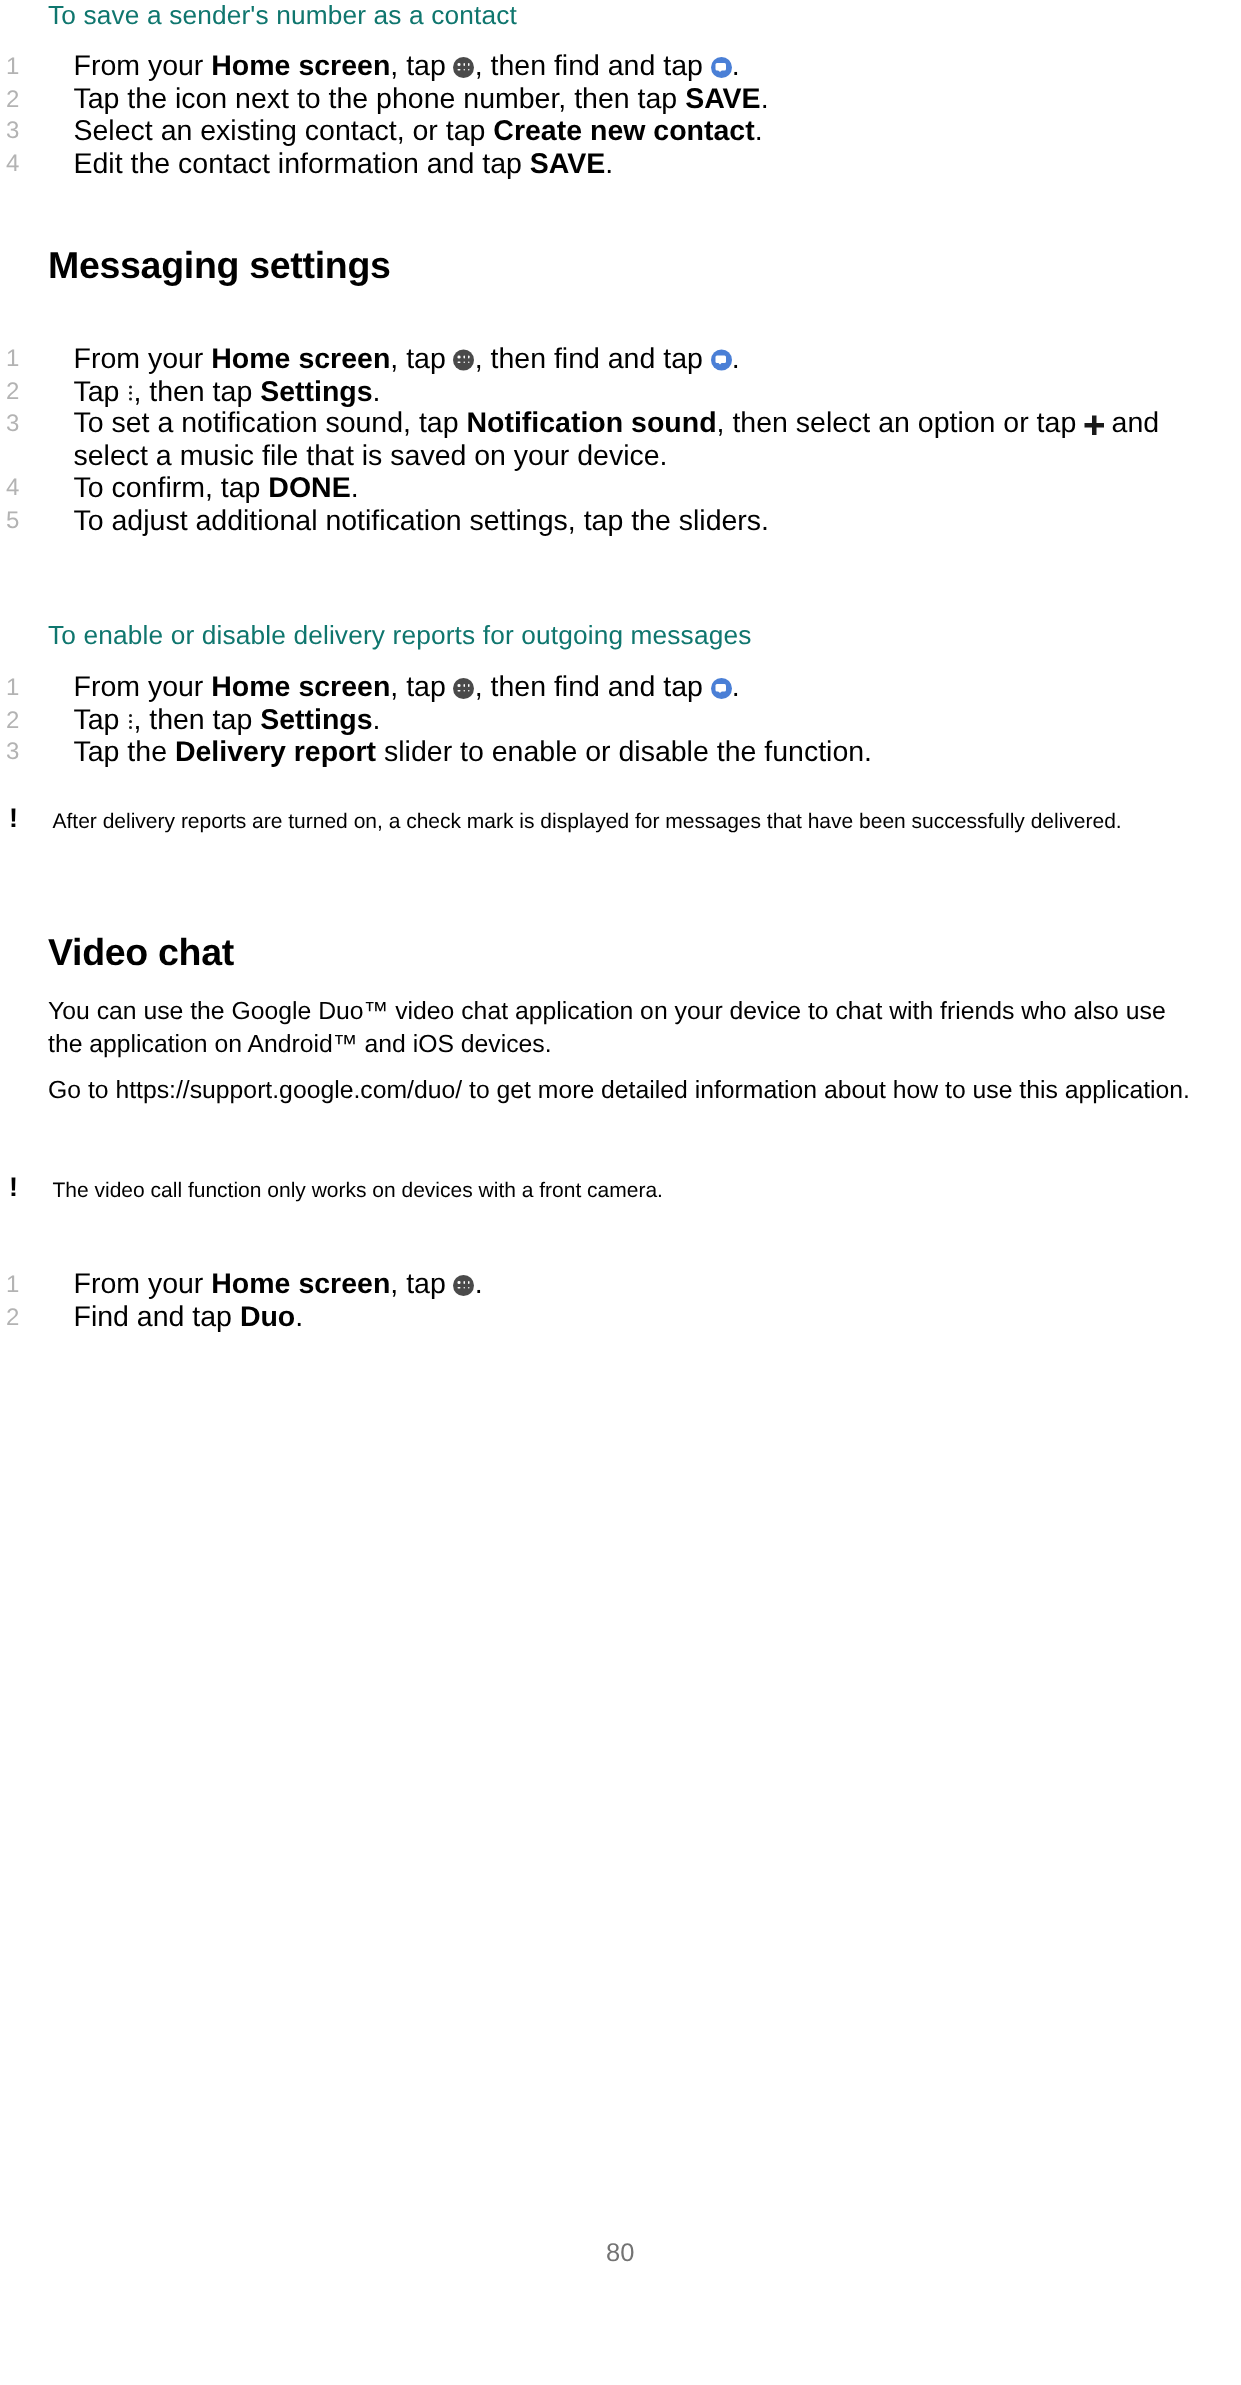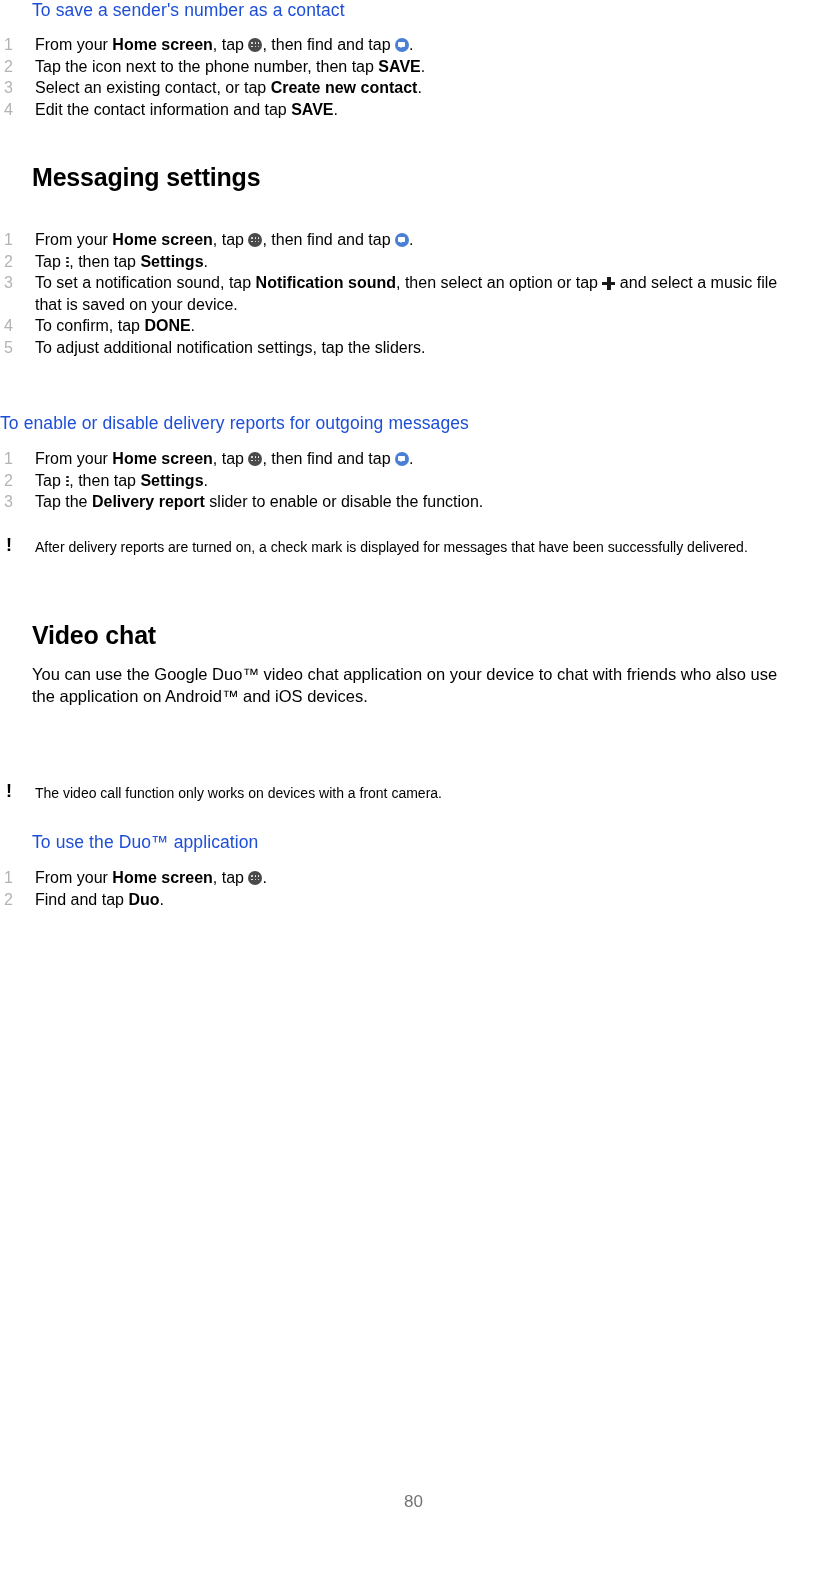--- a/index.html
+++ b/index.html
@@ -26,41 +26,41 @@
   .h1 {
     font-size: 25px;
     font-weight: bold;
     color: #000;
     margin: 0;
     padding: 0;
     letter-spacing: -0.2px;
   }
   .h-proc {
     font-size: 17.5px;
-    color: #1d4ed8;
+    color: #0f766e;
     margin: 0;
     padding: 0;
     font-weight: normal;
     letter-spacing: 0.1px;
   }
 
   
   ol.steps {
     list-style: none;
     margin: 0;
     padding: 0;
     counter-reset: stepnum;
   }
   ol.steps > li {
     position: relative;
     counter-increment: stepnum;
-    font-size: 16px;
+    font-size: 19px;
     line-height: 21.5px;
     color: #000;
-    padding-left: 35px;
+    padding-left: 49px;
     margin: 0;
   }
   ol.steps > li::before {
     content: counter(stepnum);
     position: absolute;
     left: 4px;
     top: 0;
     width: 16px;
     text-align: left;
     color: #b3b3b3;
@@ -202,21 +202,21 @@
   #sec-save-sender     { left: 0;  top: 0px;    width: 800px; }
   #sec-save-sender .h-proc { margin-left: 32px; }
   #sec-save-sender ol  { margin-top: 13px; }
 
   #sec-messaging-settings { left: 32px; top: 163px; width: 790px; }
   #proc-notif          { left: 0;  top: 215px;  width: 800px; }
   #proc-notif .h-proc  { margin-left: 32px; }
   #proc-notif ol       { margin-top: 14px; }
 
   #proc-delivery       { left: 0;  top: 413px;  width: 810px; }
-  #proc-delivery .h-proc { }
+  #proc-delivery .h-proc { margin-left: 32px; }
   #proc-delivery ol    { margin-top: 14px; }
 
   #note-delivery       { left: 0;  top: 538px;  width: 800px; }
 
   #sec-video-chat      { left: 32px; top: 621px; width: 790px; }
   #p-video-1           { left: 32px; top: 663px; width: 760px; }
   #p-video-2           { left: 32px; top: 716px; width: 790px; }
   #note-video          { left: 0;  top: 784px;  width: 800px; }
 
   #proc-duo            { left: 0;  top: 832px;  width: 800px; }
@@ -261,28 +261,28 @@
 
   <div class="blk note" id="note-delivery">
     <span class="bang">!</span>
     <span>After delivery reports are turned on, a check mark is displayed for messages that have been successfully delivered.</span>
   </div>
 
   <h1 class="h1 blk" id="sec-video-chat">Video chat</h1>
 
   <p class="body blk" id="p-video-1">You can use the Google Duo™ video chat application on your device to chat with friends who also use the application on Android™ and iOS devices.</p>
 
+  <p class="body blk" id="p-video-2">Go to https://support.google.com/duo/ to get more detailed information about how to use this application.</p>
 
   <div class="blk note" id="note-video">
     <span class="bang">!</span>
     <span>The video call function only works on devices with a front camera.</span>
   </div>
 
   <div class="blk" id="proc-duo">
-    <div class="h-proc">To use the Duo™ application</div>
     <ol class="steps">
         <li><span>From your </span><span class="b">Home screen</span><span>, tap </span><span class="ic ic-apps"><i></i><i></i><i></i><i></i><i></i><i></i></span><span>.</span></li>
         <li><span>Find and tap </span><span class="b">Duo</span><span>.</span></li>
       </ol>
   </div>
 
   <div class="pagenum">80</div>
 
 </div>
 

